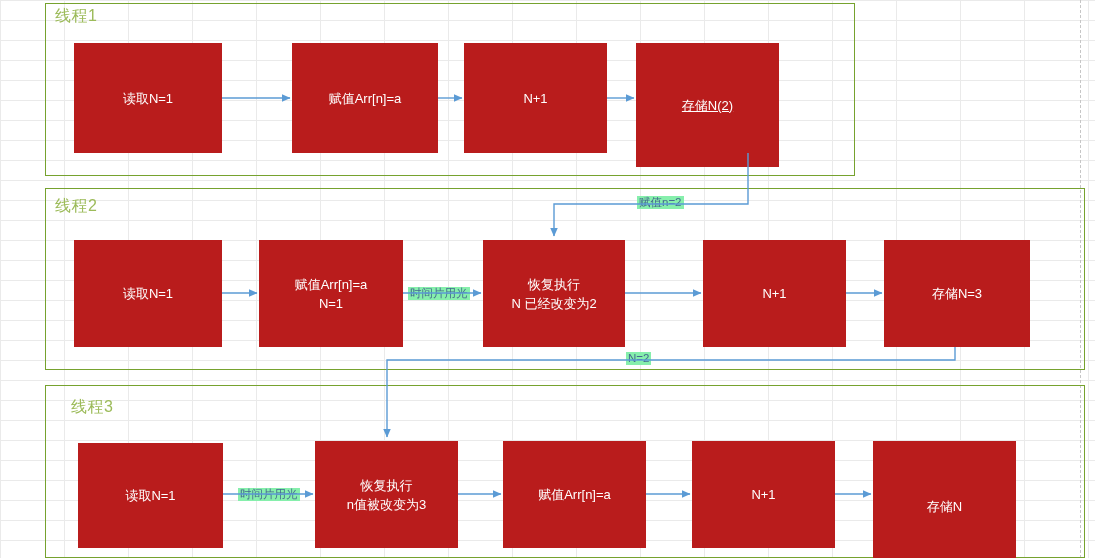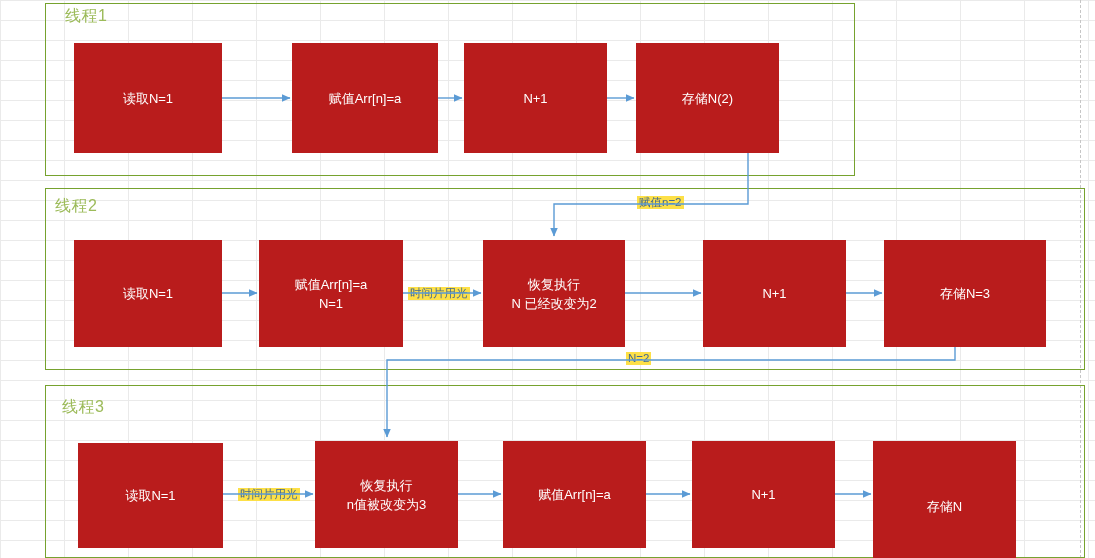--- a/index.html
+++ b/index.html
@@ -49,21 +49,21 @@
     line-height:19px;
     box-sizing:border-box;
     z-index:4;
     padding:2px;
     white-space:pre-line;
   }
   .wire-label{
     position:absolute;
     color:#44698f;
     font-size:11.5px;
-    background:#fde047;
+    background:#86efac;
     padding:0 2px;
     white-space:nowrap;
     z-index:5;
     line-height:13px;
   }
   
   #print-edge{
     position:absolute;top:0;left:1080px;width:0;height:558px;
     border-left:1px dashed #c6c6c6;
     z-index:1;
@@ -71,40 +71,40 @@
 </style>
 </head>
 <body>
 
 <div id="grid-bg"></div>
 <div id="print-edge"></div>
 
 <div id="canvas">
 
   <div class="lane" style="left:45px;top:3px;width:810px;height:173px;"></div>
-  <div class="lane-title" style="left:55px;top:6px;margin-left:10px;">线程1</div>
+  <div class="lane-title" style="left:55px;top:6px;">线程1</div>
 
   <div class="node" style="left:74px;top:43px;width:148px;height:110px;">读取N=1</div>
   <div class="node" style="left:292px;top:43px;width:146px;height:110px;">赋值Arr[n]=a</div>
   <div class="node" style="left:464px;top:43px;width:143px;height:110px;">N+1</div>
-  <div class="node" style="left:636px;top:43px;width:143px;height:110px;">存储N(2)</div>
+  <div class="node" style="left:636px;top:43px;width:143px;height:124px;text-decoration:underline;">存储N(2)</div>
 
   <div class="lane" style="left:45px;top:188px;width:1040px;height:182px;"></div>
   <div class="lane-title" style="left:55px;top:196px;text-align:center;">线程2</div>
 
   <div class="node" style="left:74px;top:240px;width:148px;height:107px;">读取N=1</div>
   <div class="node" style="left:259px;top:240px;width:144px;height:107px;">赋值Arr[n]=a
 N=1</div>
   <div class="node" style="left:483px;top:240px;width:142px;height:107px;">恢复执行
 N 已经改变为2</div>
   <div class="node" style="left:703px;top:240px;width:143px;height:107px;">N+1</div>
-  <div class="node" style="left:884px;top:240px;width:162px;height:107px;">存储N=3</div>
+  <div class="node" style="left:884px;top:240px;width:146px;height:107px;">存储N=3</div>
 
   <div class="lane" style="left:45px;top:385px;width:1040px;height:173px;"></div>
-  <div class="lane-title" style="left:62px;top:397px;">线程3</div>
+  <div class="lane-title" style="left:71px;top:397px;">线程3</div>
 
   <div class="node" style="left:78px;top:443px;width:145px;height:105px;">读取N=1</div>
   <div class="node" style="left:315px;top:441px;width:143px;height:107px;">恢复执行
 n值被改变为3</div>
   <div class="node" style="left:503px;top:441px;width:143px;height:107px;">赋值Arr[n]=a</div>
   <div class="node" style="left:692px;top:441px;width:143px;height:107px;">N+1</div>
   <div class="node" style="left:873px;top:441px;width:143px;height:131px;">存储N</div>
 
   <div class="wire-label" style="left:408px;top:287px;">时间片用光</div>
   <div class="wire-label" style="left:238px;top:488px;">时间片用光</div>

